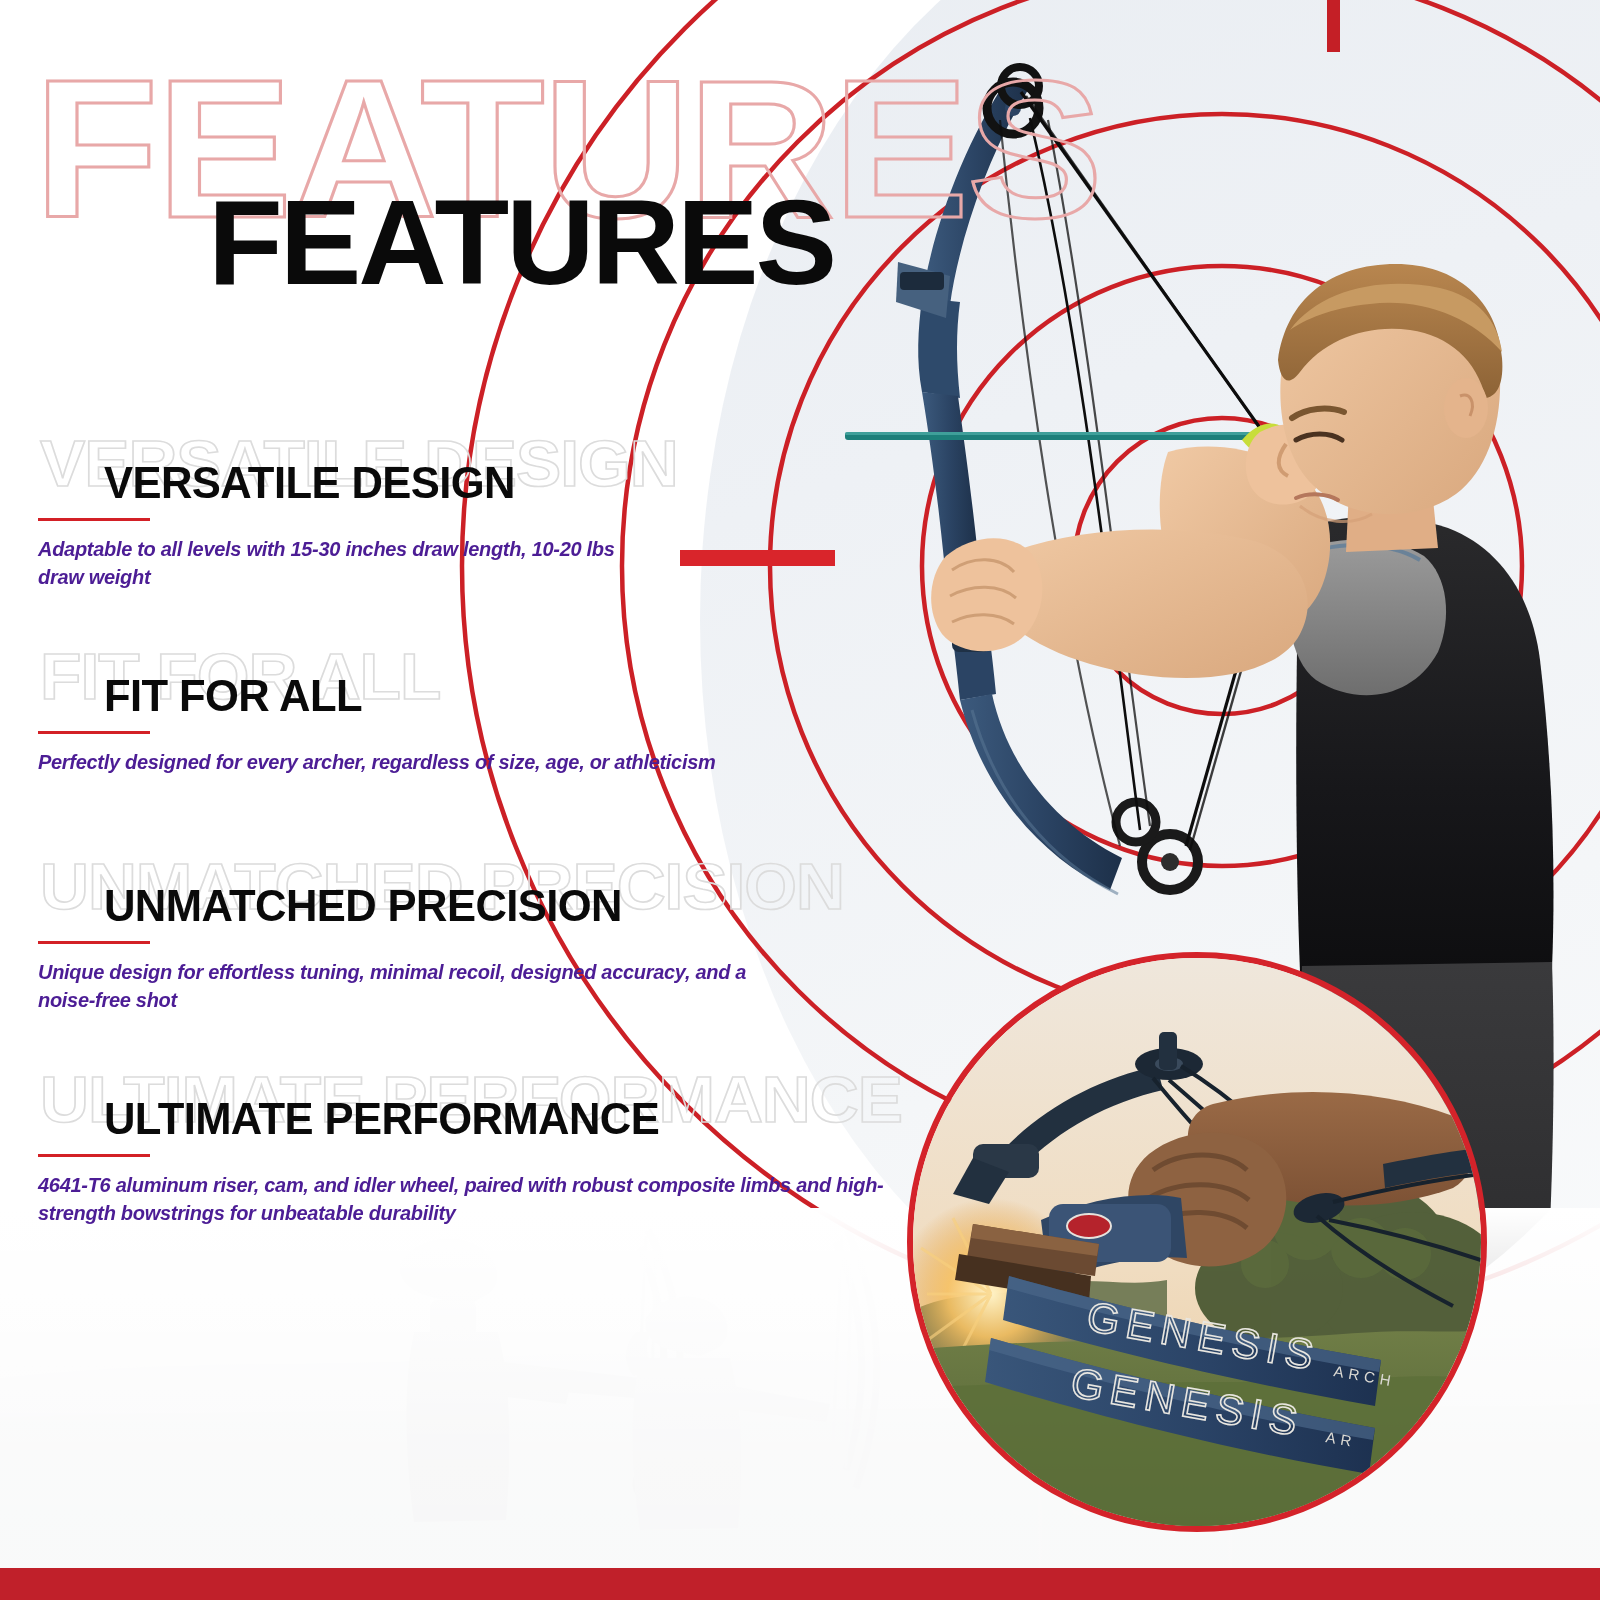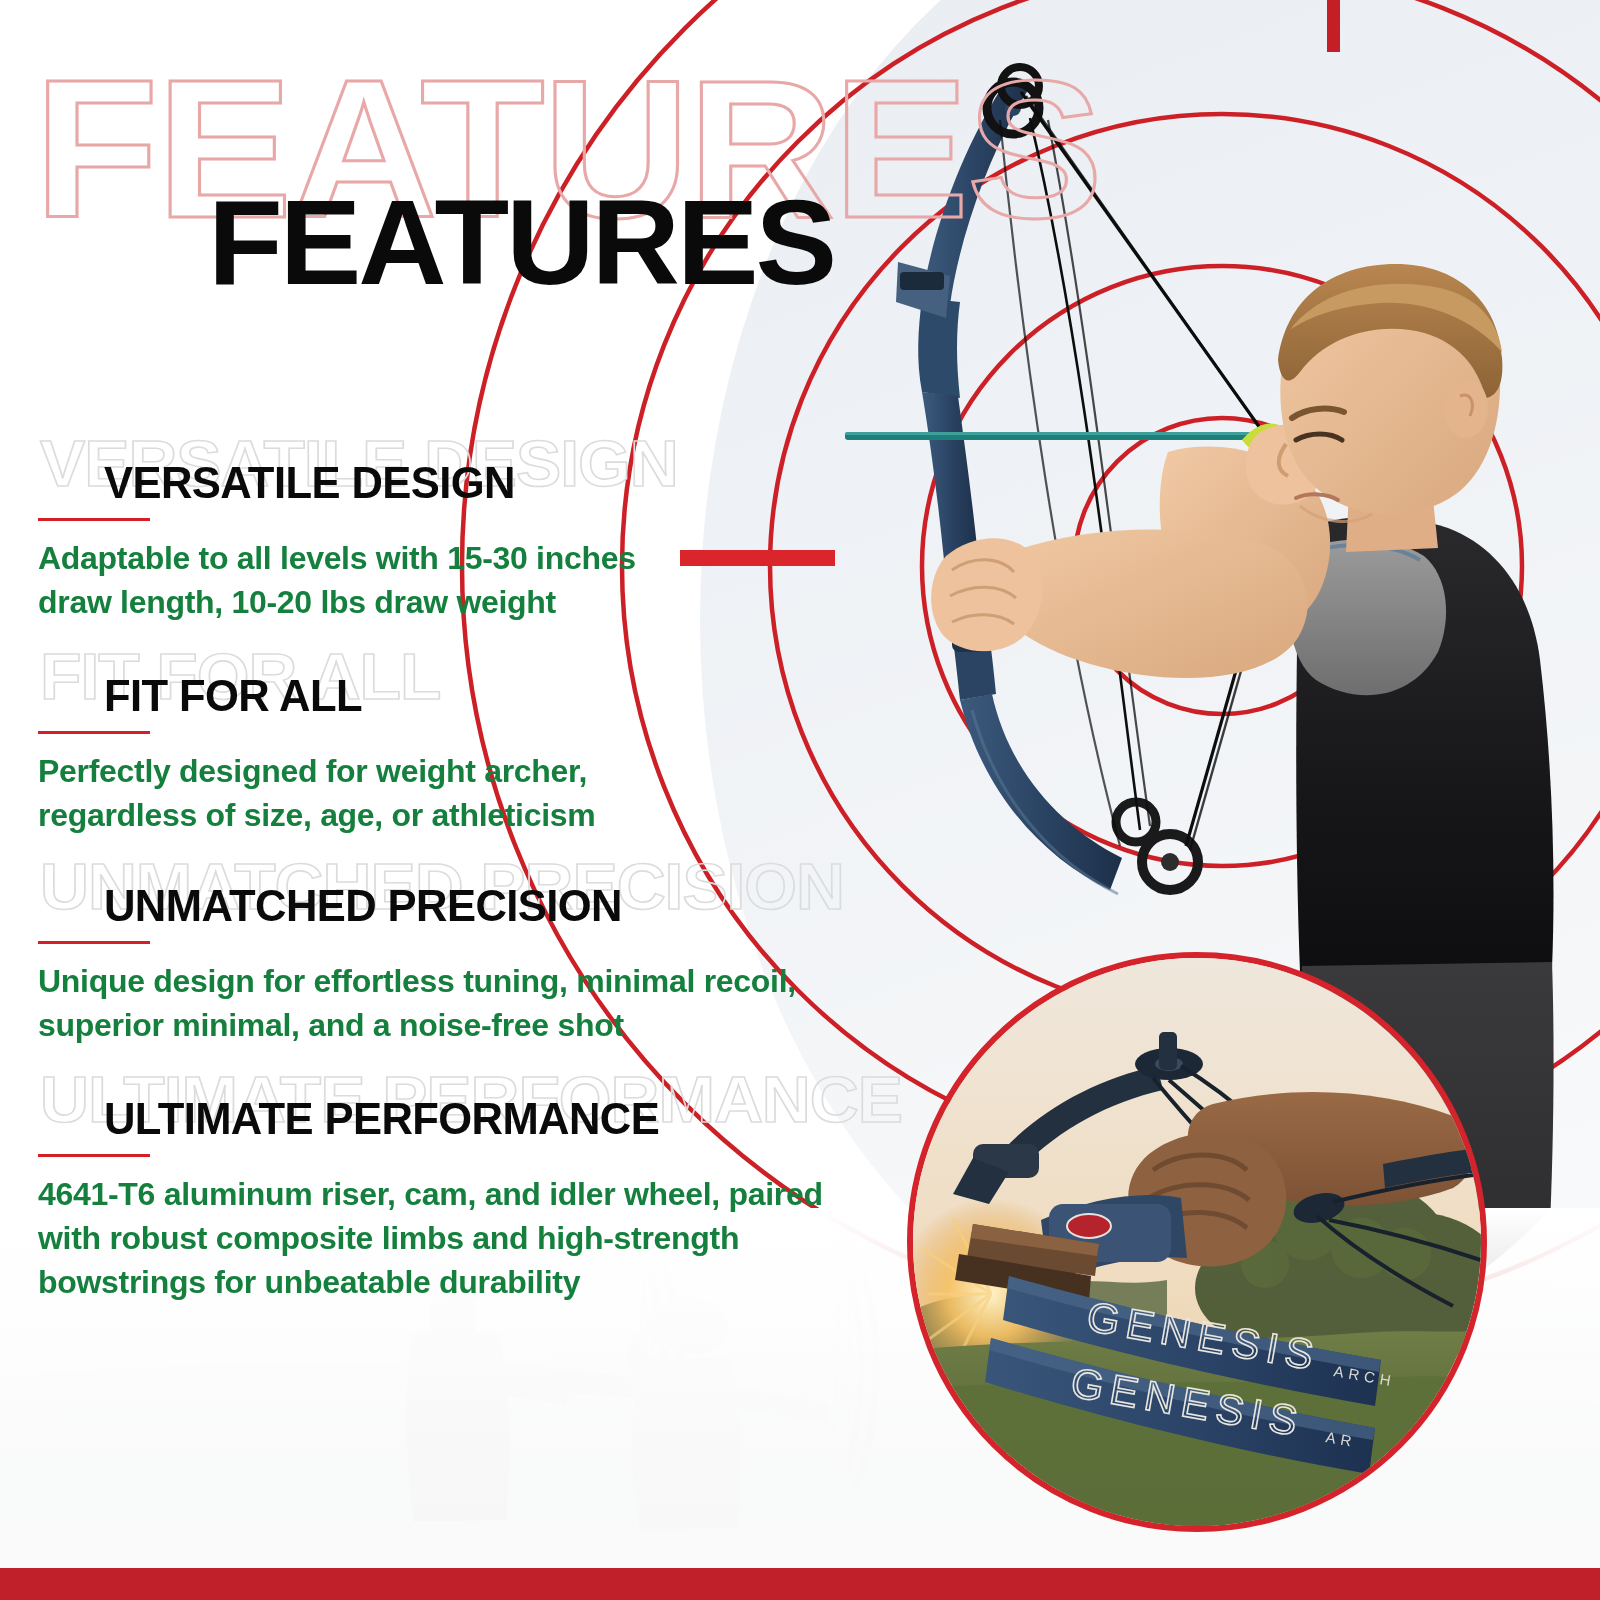--- a/index.html
+++ b/index.html
@@ -56,22 +56,22 @@
     font-size:44px; font-weight:800; letter-spacing:-0.6px;
     color:#0a0a0a; line-height:1; white-space:nowrap;
     transform:scaleX(0.99); transform-origin:left top;
   }
   .feat-rule {
     position:absolute; left:38px; top:86px;
     width:112px; height:3px; background:#d32026;
   }
   .feat-body {
     position:absolute; left:38px; top:104px;
-    font-size:32px; font-weight:600;
-    color:#15803d; line-height:1.38; letter-spacing:-0.3px;
+    font-size:20px; font-style:italic; font-weight:600;
+    color:#4c1d95; line-height:1.38; letter-spacing:-0.3px;
     width:860px;
   }
 
   
   .tick-h {
     position:absolute; left:680px; top:550px; width:155px; height:16px;
     background:#d9252b;
   }
   .tick-v {
     position:absolute; left:1327px; top:0px; width:13px; height:52px;
@@ -407,28 +407,28 @@
     <div class="feat-wm">VERSATILE DESIGN</div>
     <div class="feat-head">VERSATILE DESIGN</div>
     <div class="feat-rule"></div>
     <div class="feat-body" style="width:600px">Adaptable to all levels with 15-30 inches draw length, 10-20 lbs draw weight</div>
   </div>
 
   <div class="feature" style="top:645px">
     <div class="feat-wm">FIT FOR ALL</div>
     <div class="feat-head">FIT FOR ALL</div>
     <div class="feat-rule"></div>
-    <div class="feat-body" style="width:700px">Perfectly designed for weight archer, regardless of size, age, or athleticism</div>
+    <div class="feat-body" style="width:700px">Perfectly designed for every archer, regardless of size, age, or athleticism</div>
   </div>
 
   <div class="feature" style="top:855px">
     <div class="feat-wm">UNMATCHED PRECISION</div>
     <div class="feat-head">UNMATCHED PRECISION</div>
     <div class="feat-rule"></div>
-    <div class="feat-body" style="width:760px">Unique design for effortless tuning, minimal recoil, superior minimal, and a noise-free shot</div>
+    <div class="feat-body" style="width:760px">Unique design for effortless tuning, minimal recoil, designed accuracy, and a noise-free shot</div>
   </div>
 
   <div class="feature" style="top:1068px">
     <div class="feat-wm">ULTIMATE PERFORMANCE</div>
     <div class="feat-head">ULTIMATE PERFORMANCE</div>
     <div class="feat-rule"></div>
     <div class="feat-body" style="width:850px">4641-T6 aluminum riser, cam, and idler wheel, paired with robust composite limbs and high-strength bowstrings for unbeatable durability</div>
   </div>
 
 </div>

